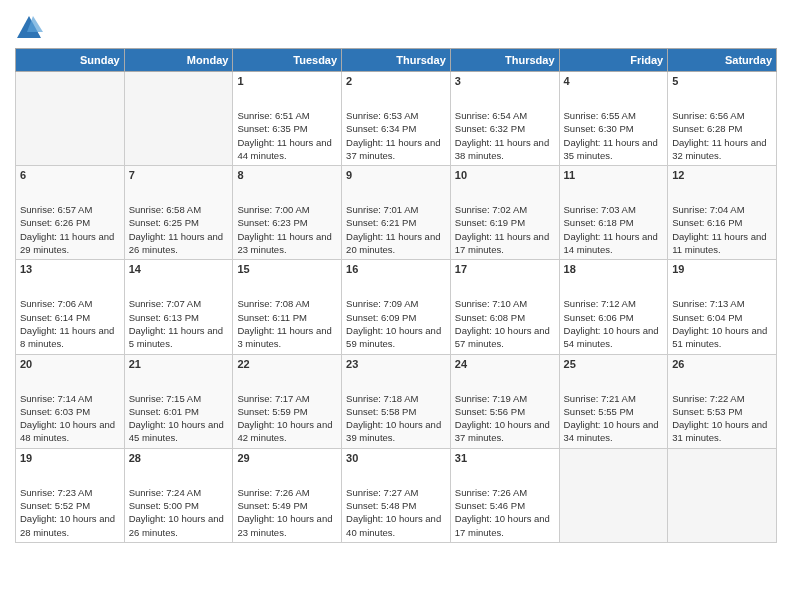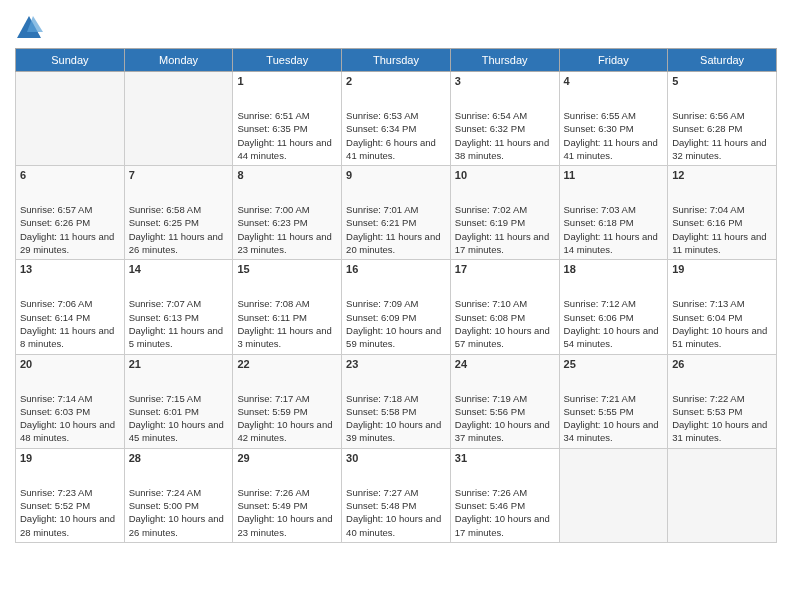--- a/index.html
+++ b/index.html
@@ -60,23 +60,23 @@
     }
     table {
       width: 100%;
       border-collapse: collapse;
       table-layout: fixed;
     }
     th {
       background-color: #2e74b5;
       color: white;
       font-size: 11px;
-      font-weight: normal;
+      font-weight: bold;
       padding: 5px 4px;
-      text-align: center;
+      text-align: right;
       border: 1px solid #aaa;
     }
     td {
       border: 1px solid #ccc;
       vertical-align: top;
       padding: 3px 4px;
       font-size: 9.5px;
       color: #333;
       height: 82px;
       background: #fff;
@@ -134,29 +134,29 @@
     <tbody id="calendar-body">
     <tr>
           <td class="empty"></td>
           <td class="empty"></td>
           <td>
             <span class="day-num">1</span>
             <div class="day-info"><span>Sunrise: 6:51 AM</span><br><span>Sunset: 6:35 PM</span><br><span>Daylight: 11 hours and 44 minutes.</span></div>
           </td>
           <td>
             <span class="day-num">2</span>
-            <div class="day-info"><span>Sunrise: 6:53 AM</span><br><span>Sunset: 6:34 PM</span><br><span>Daylight: 6 hours and 41 minutes.</span></div>
+            <div class="day-info"><span>Sunrise: 6:53 AM</span><br><span>Sunset: 6:34 PM</span><br><span>Daylight: 11 hours and 37 minutes.</span></div>
           </td>
           <td>
             <span class="day-num">3</span>
             <div class="day-info"><span>Sunrise: 6:54 AM</span><br><span>Sunset: 6:32 PM</span><br><span>Daylight: 11 hours and 38 minutes.</span></div>
           </td>
           <td>
             <span class="day-num">4</span>
-            <div class="day-info"><span>Sunrise: 6:55 AM</span><br><span>Sunset: 6:30 PM</span><br><span>Daylight: 11 hours and 41 minutes.</span></div>
+            <div class="day-info"><span>Sunrise: 6:55 AM</span><br><span>Sunset: 6:30 PM</span><br><span>Daylight: 11 hours and 35 minutes.</span></div>
           </td>
           <td>
             <span class="day-num">5</span>
             <div class="day-info"><span>Sunrise: 6:56 AM</span><br><span>Sunset: 6:28 PM</span><br><span>Daylight: 11 hours and 32 minutes.</span></div>
           </td>
         </tr>
         <tr>
           <td>
             <span class="day-num">6</span>
             <div class="day-info"><span>Sunrise: 6:57 AM</span><br><span>Sunset: 6:26 PM</span><br><span>Daylight: 11 hours and 29 minutes.</span></div>

